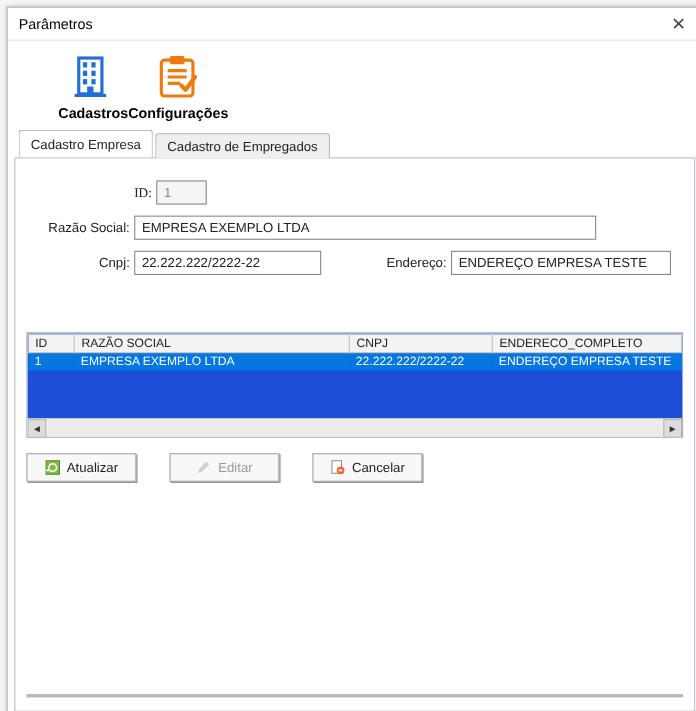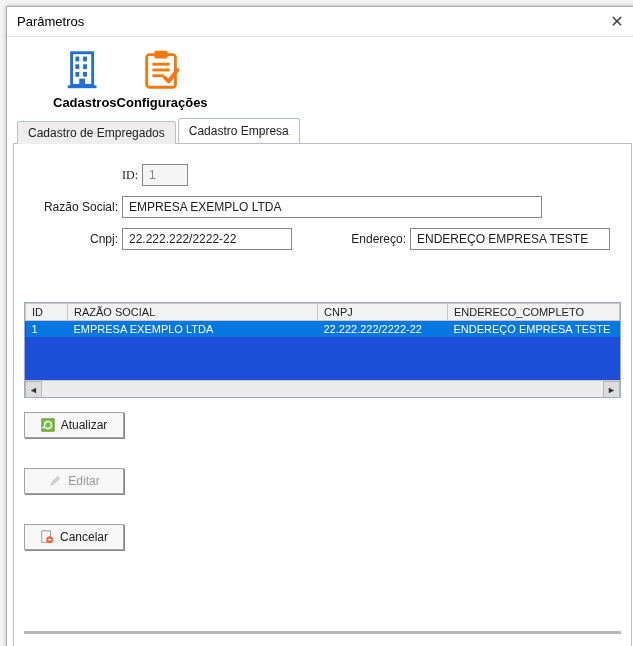--- a/index.html
+++ b/index.html
@@ -90,21 +90,21 @@
       position:relative;
     }
     .h-scroll .arrow{
       position:absolute;top:0;width:17px;height:17px;
       background:#ddd;border:1px solid #b7b7b7;
       font-size:9px;display:flex;align-items:center;justify-content:center;color:#333;
     }
     .h-scroll .arrow.left{left:0;}
     .h-scroll .arrow.right{right:0;}
 
-    .buttons-row{display:flex;gap:30px;padding:8px 0 0 0;flex-direction:column;}
+    .buttons-row{display:flex;gap:30px;padding:8px 0 0 0;}
     .wbtn{
       width:100px;height:26px;font-size:12px;color:#222;
       background:var(--btn-face);border:1px solid var(--btn-border);
       box-shadow:1px 1px 0 var(--btn-shadow);
       display:flex;align-items:center;justify-content:center;gap:6px;
       cursor:pointer;
     }
     .wbtn.disabled{color:#9a9a9a;cursor:default;}
     .wbtn .ico{width:14px;height:14px;}
 
@@ -149,22 +149,22 @@
             <line x1="14" y1="24" x2="32" y2="24" stroke="#f27a0d" stroke-width="3"></line>
             <line x1="14" y1="30" x2="26" y2="30" stroke="#f27a0d" stroke-width="3"></line>
             <polyline points="27,32 31,36 40,24" fill="none" stroke="#f27a0d" stroke-width="4" stroke-linecap="round" stroke-linejoin="round"></polyline>
           </svg>
         </span>
         <span class="lbl">Configurações</span>
       </div>
     </div>
 
     <div class="tabstrip">
+      <div class="tab active">Cadastro Empresa</div>
       <div class="tab">Cadastro de Empregados</div>
-      <div class="tab active">Cadastro Empresa</div>
     </div>
 
     <div class="tab-panel">
 
       <div class="form-area">
         <div class="form-row">
           <label style="width:110px;font-family:Liberation Serif, serif;">ID:</label>
           <input class="inp ro" style="width: 46px;" readonly="" value="1">
         </div>
         <div class="form-row">

